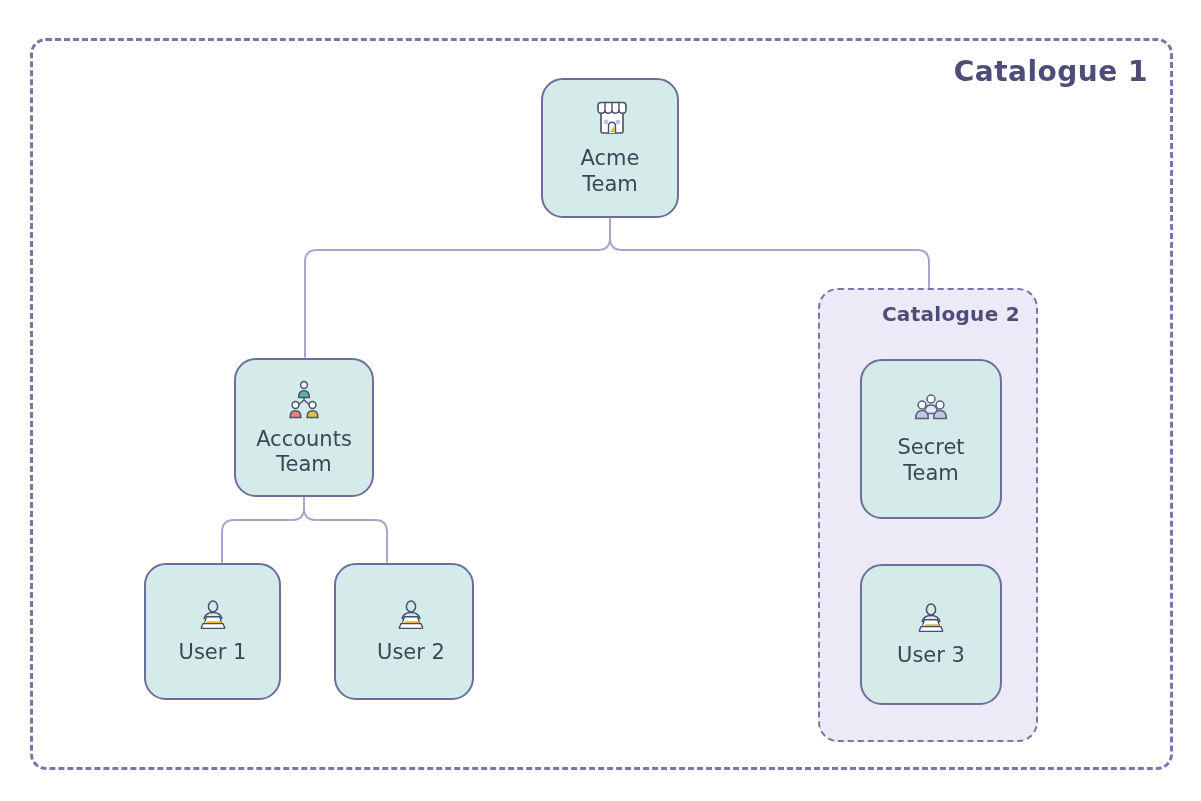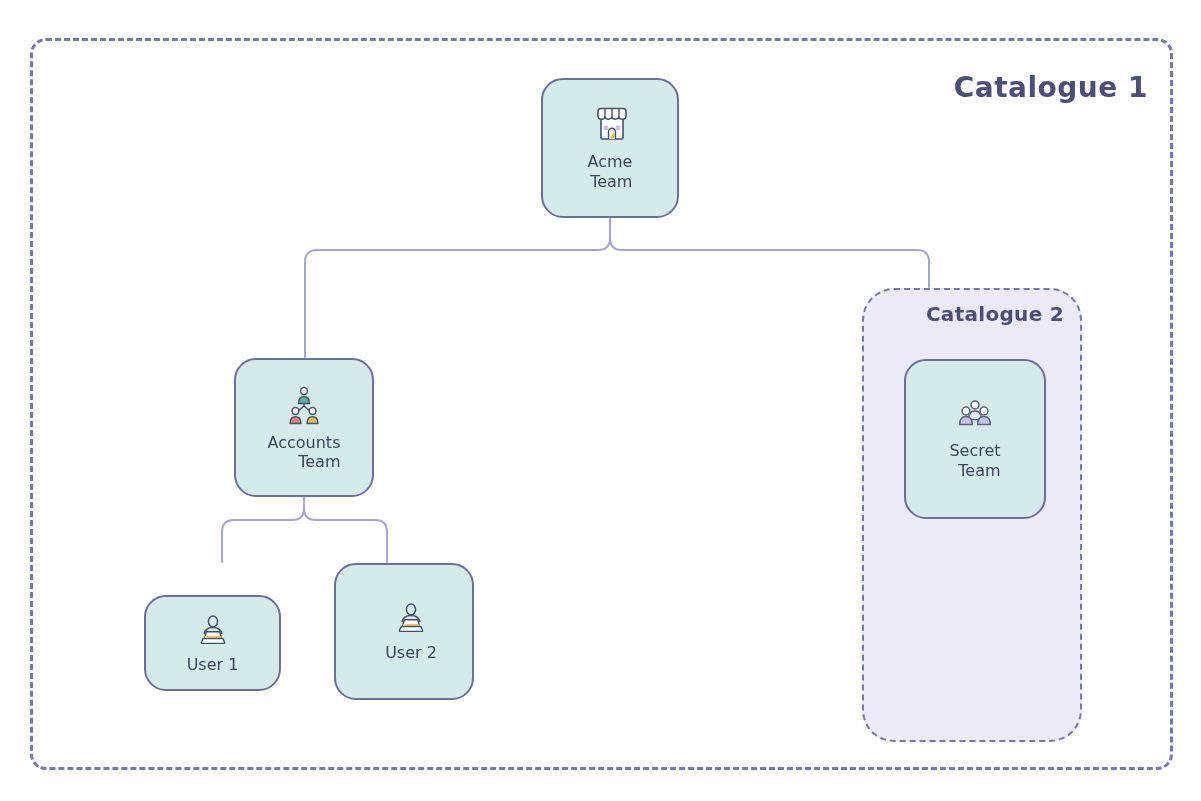--- a/index.html
+++ b/index.html
@@ -27,32 +27,31 @@
     border-radius: 16px;
   }
   .catalogue1-label {
     position: absolute;
     top: 14px;
     right: 22px;
     font-size: 28px;
     font-weight: bold;
     color: var(--catalogue-label, #4e4d7a);
     letter-spacing: 0.5px;
-    margin-top: 16px;
   }
   
   .catalogue2 {
     position: absolute;
-    left: 862px;
+    left: 818px;
     top: 288px;
     width: 216px;
     height: 450px;
     background: var(--catalogue2-fill, #ebeaf6);
     border: 2px dashed var(--catalogue-border, #6f6fa0);
-    border-radius: 32px;
+    border-radius: 20px;
   }
   .catalogue2-label {
     position: absolute;
     top: 12px;
     right: 16px;
     font-size: 20px;
     font-weight: bold;
     color: var(--catalogue-label, #4e4d7a);
     letter-spacing: 0.3px;
   }
@@ -63,29 +62,29 @@
     border: 2px solid var(--node-border, #6e6e9d);
     border-radius: 22px;
     display: flex;
     flex-direction: column;
     align-items: center;
     justify-content: center;
     gap: 7px;
     box-sizing: border-box;
   }
   .node-label {
-    font-size: 16px;
+    font-size: 21px;
     line-height: 1.2;
     color: var(--node-text, #3d4657);
-    text-align: right;
+    text-align: center;
   }
   .node-label span { display: block; }
   #node-acme-bank     { left: 541px; top:  78px; width: 138px; height: 140px; }
   #node-accounts-team { left: 234px; top: 358px; width: 140px; height: 139px; }
-  #node-user-1        { left: 144px; top: 563px; width: 137px; height: 96px; margin-top: 32px; }
+  #node-user-1        { left: 144px; top: 563px; width: 137px; height: 137px; }
   #node-user-2        { left: 334px; top: 563px; width: 140px; height: 137px; padding-left: 14px; }
   #node-secret-team   { left:  40px; top:  69px; width: 142px; height: 160px; } 
   #node-user-3        { left:  40px; top: 274px; width: 142px; height: 141px; } 
   
   .edge-layer {
     position: absolute;
     left: 0; top: 0;
     width: 1201px;
     height: 801px;
     pointer-events: none;
@@ -191,15 +190,28 @@
         <path d="M7.7 26.5 Q7.7 18.6 14 18.6 Q20.3 18.6 20.3 26.5 Z" fill="#c7c3e5" stroke="#5a6280" stroke-width="1.5"></path>
         <circle cx="32" cy="13" r="3.9" fill="#ffffff" stroke="#5a6280" stroke-width="1.5"></circle>
         <path d="M25.7 26.5 Q25.7 18.6 32 18.6 Q38.3 18.6 38.3 26.5 Z" fill="#c7c3e5" stroke="#5a6280" stroke-width="1.5"></path>
       </svg>
       <div class="node-label">
         <span>Secret</span>
         <span>Team</span>
       </div>
     </div>
 
+    <div class="node" id="node-user-3">
+      <svg class="icon" width="42" height="36" viewBox="0 0 42 36">
+        <ellipse cx="21" cy="9.5" rx="4.6" ry="5.4" fill="none" stroke="#44506b" stroke-width="1.5"></ellipse>
+        <path d="M12 22 Q13.5 15.5 21 15.5 Q28.5 15.5 30 22" fill="none" stroke="#44506b" stroke-width="1.5"></path>
+        <path d="M14.2 19.8 H27.8 L29.4 26.6 H12.6 Z" fill="#ffffff" stroke="#44506b" stroke-width="1.4"></path>
+        <polygon points="13.2,24.3 28.9,24.3 29.4,26.4 12.7,26.4" fill="#e7b53e"></polygon>
+        <polygon points="13.2,24.3 15.4,24.3 13.6,26.2" fill="#ffffff"></polygon>
+        <path d="M11 26.6 H31 L32.6 30.4 Q33 31.4 31.8 31.4 H10.2 Q9 31.4 9.4 30.4 Z" fill="#ffffff" stroke="#44506b" stroke-width="1.4"></path>
+      </svg>
+      <div class="node-label">
+        <span>User 3</span>
+      </div>
+    </div>
   </div>
 
 </div>
 
 </body></html>

